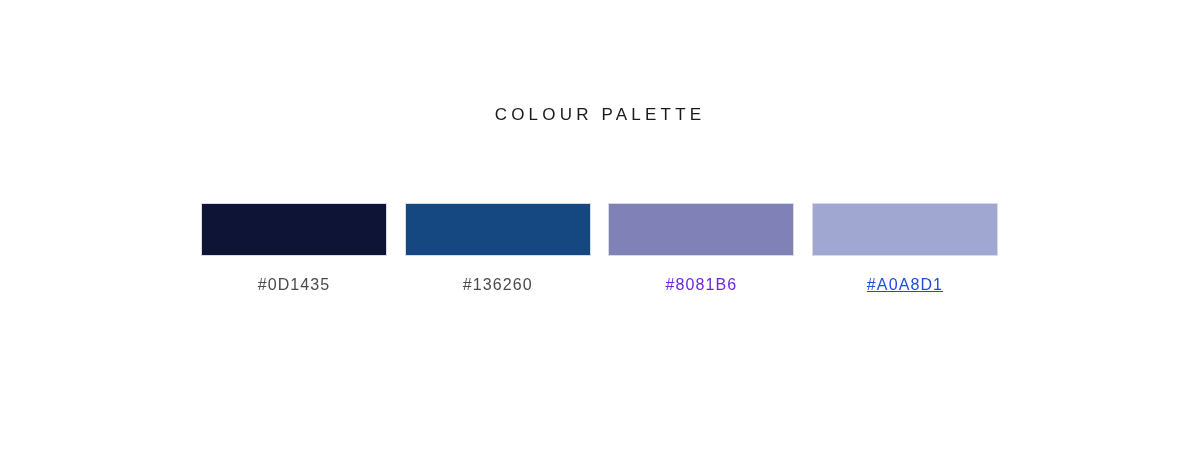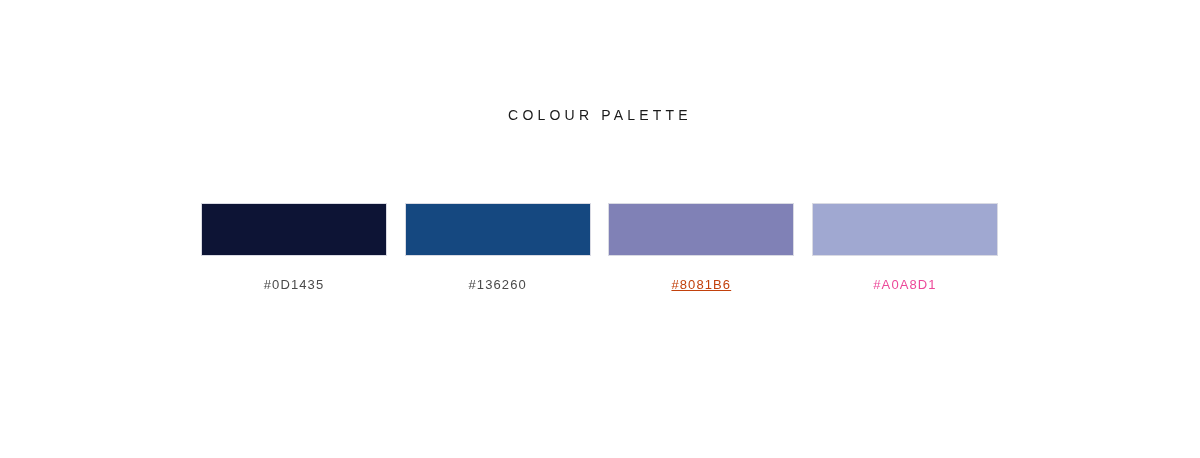--- a/index.html
+++ b/index.html
@@ -19,21 +19,21 @@
     height: 458px;
     background: #ffffff;
   }
   .page-title {
     position: absolute;
     top: 100px;
     left: 0;
     width: 1200px;
     text-align: center;
     font-family: "Liberation Sans", sans-serif;
-    font-size: 14px;
+    font-size: 17px;
     font-weight: 300;
     letter-spacing: 4.2px;
     color: #1a1a1a;
     line-height: 30px;
     white-space: nowrap;
   }
   .palette-row {
     position: absolute;
     top: 203px;
     left: 201px;
@@ -51,21 +51,21 @@
   }
   .swatch-chip {
     width: 186px;
     height: 53px;
     box-sizing: border-box;
     border: 1px solid #d9dae3;
   }
   .swatch-label {
     margin-top: 21px;
     font-family: "Liberation Sans", sans-serif;
-    font-size: 13px;
+    font-size: 16px;
     font-weight: 400;
     letter-spacing: 1.1px;
     color: #4a4a4a;
     line-height: 16px;
     white-space: nowrap;
     text-align: right;
   }
 </style>
 </head>
 <body style="background-color: rgb(255, 255, 255);">
@@ -81,23 +81,23 @@
       <div class="swatch-label" style="color: rgb(74, 74, 74);">#0D1435</div>
     </div>
 
     <div class="swatch-cell">
       <div class="swatch-chip" style="background-color: rgb(21, 72, 128); border-color: rgb(217, 218, 227);"></div>
       <div class="swatch-label" style="color: rgb(74, 74, 74);">#136260</div>
     </div>
 
     <div class="swatch-cell">
       <div class="swatch-chip" style="background-color: rgb(128, 129, 182); border-color: rgb(217, 218, 227);"></div>
-      <div class="swatch-label" style="color: #c2410c; text-decoration: underline;">#8081B6</div>
+      <div class="swatch-label" style="color: #6d28d9;">#8081B6</div>
     </div>
 
     <div class="swatch-cell">
       <div class="swatch-chip" style="background-color: rgb(160, 168, 209); border-color: rgb(217, 218, 227);"></div>
-      <div class="swatch-label" style="color: #ec4899;">#A0A8D1</div>
+      <div class="swatch-label" style="color: #1d4ed8; text-decoration: underline;">#A0A8D1</div>
     </div>
 
   </div>
 
 </div>
 
 </body></html>

